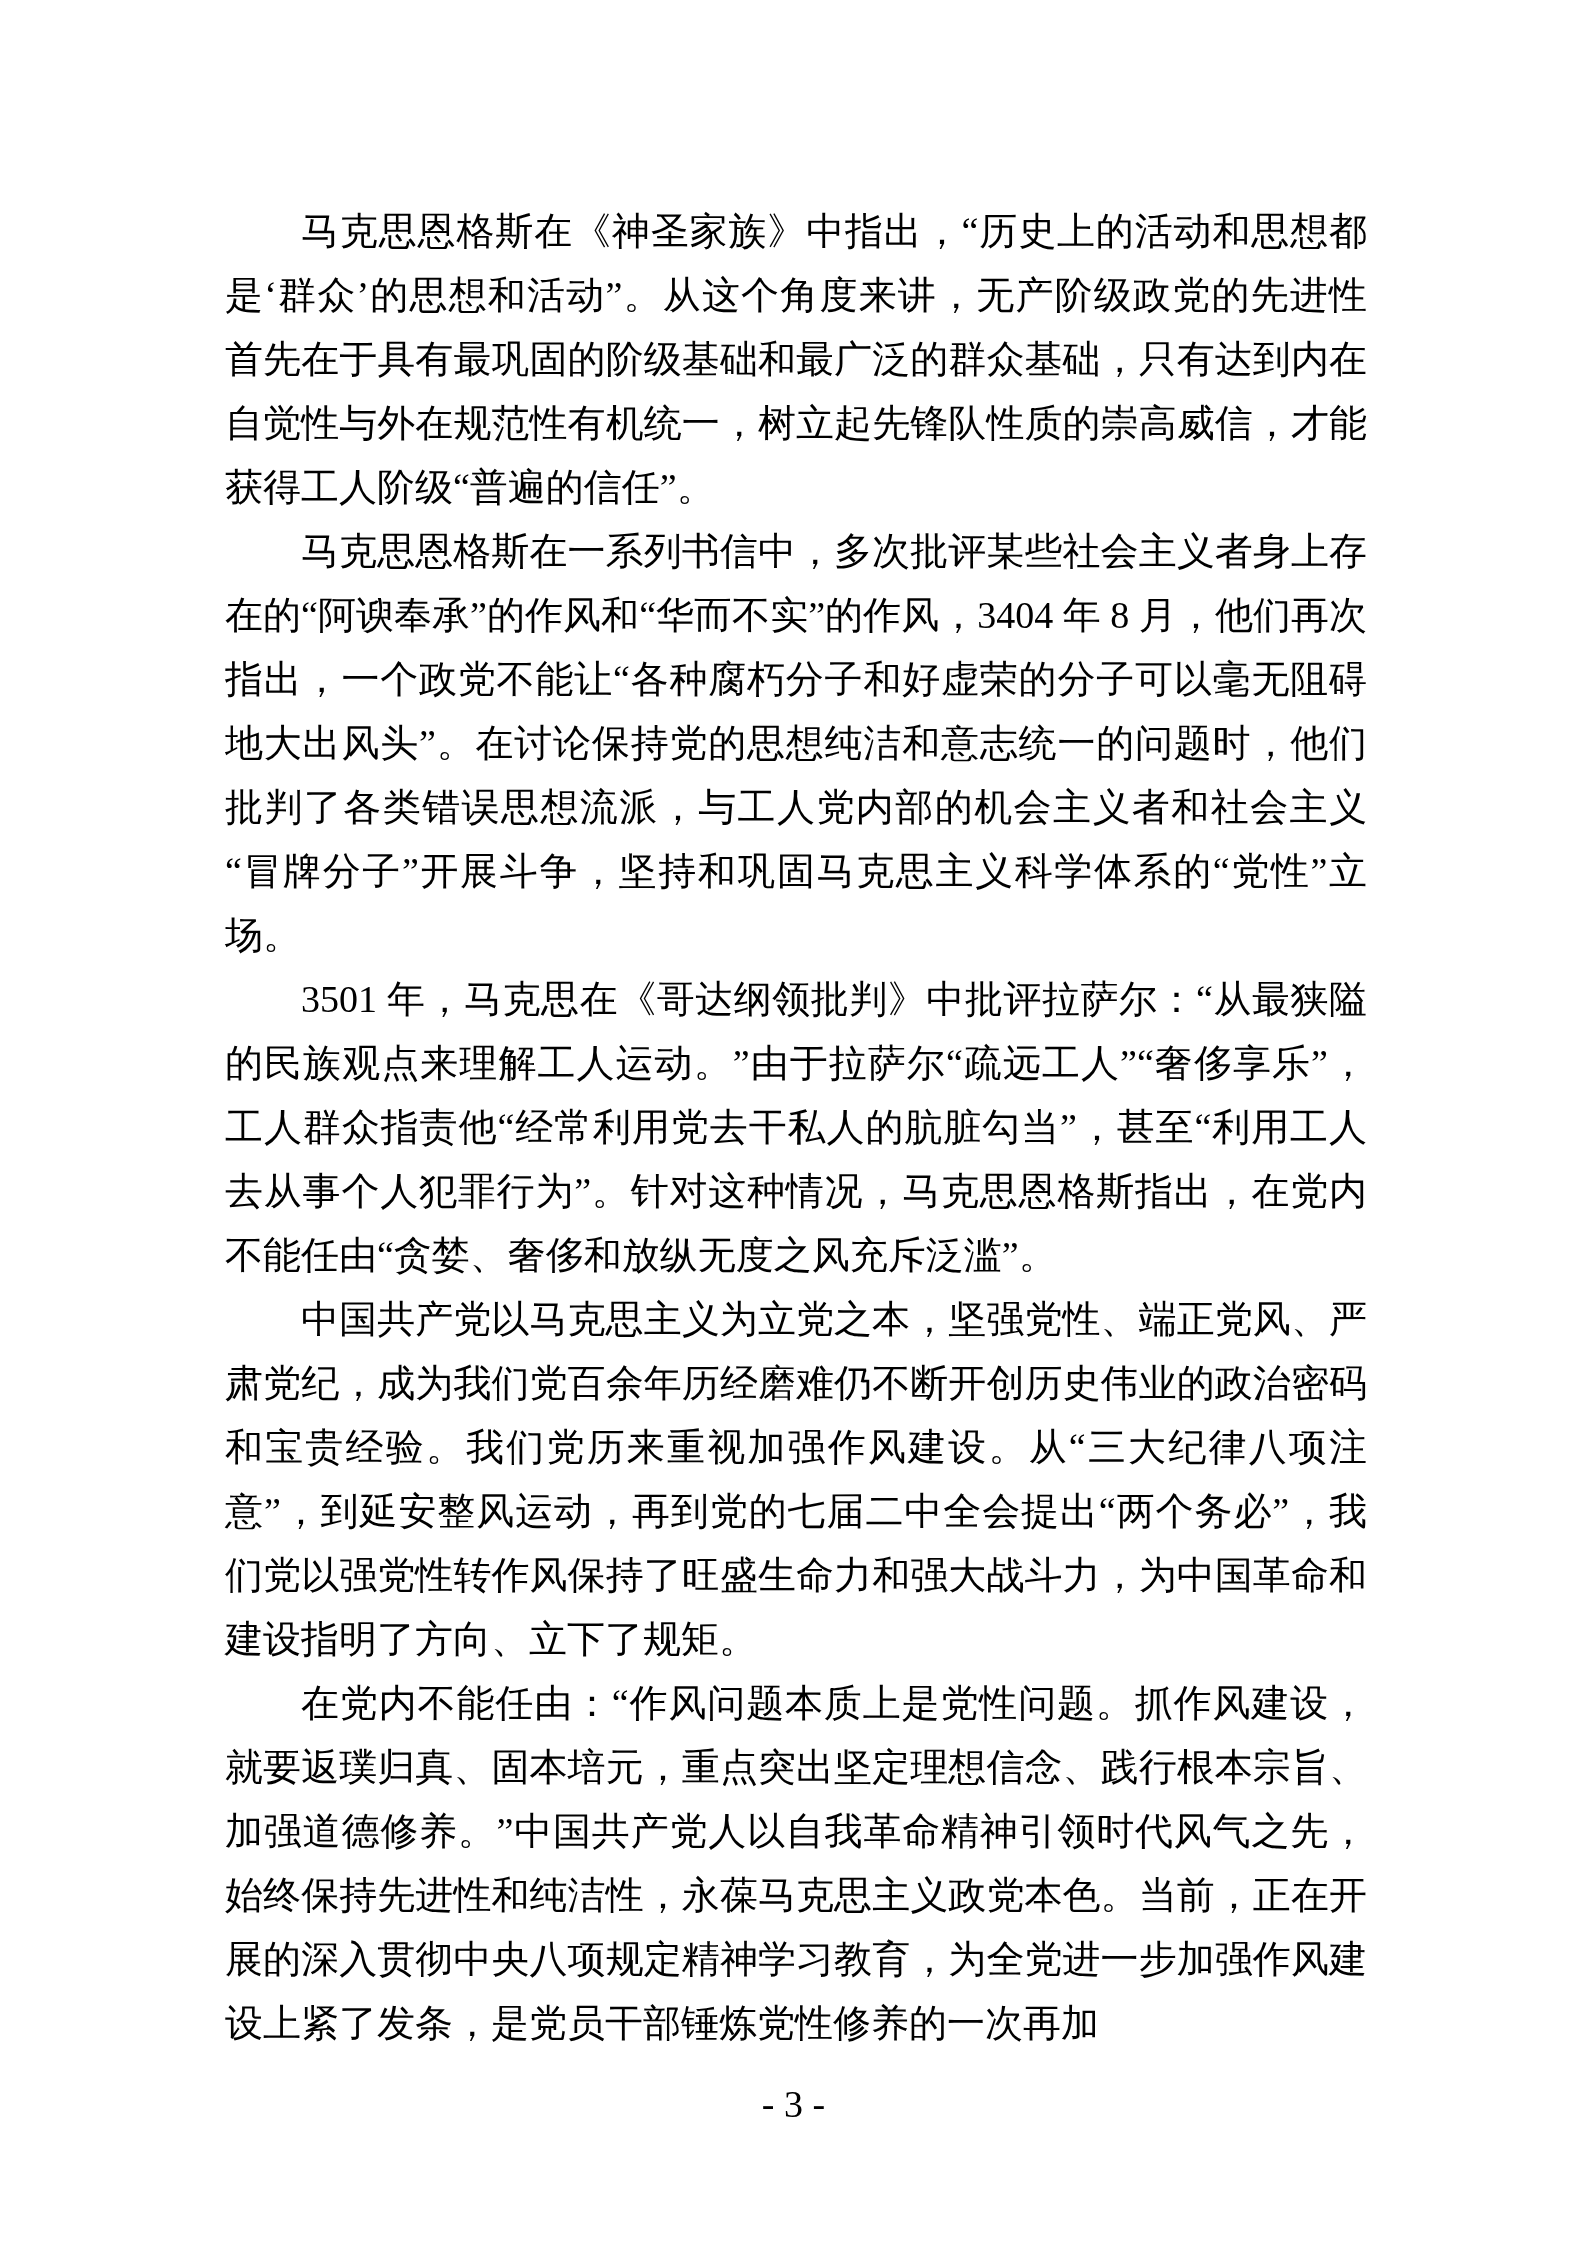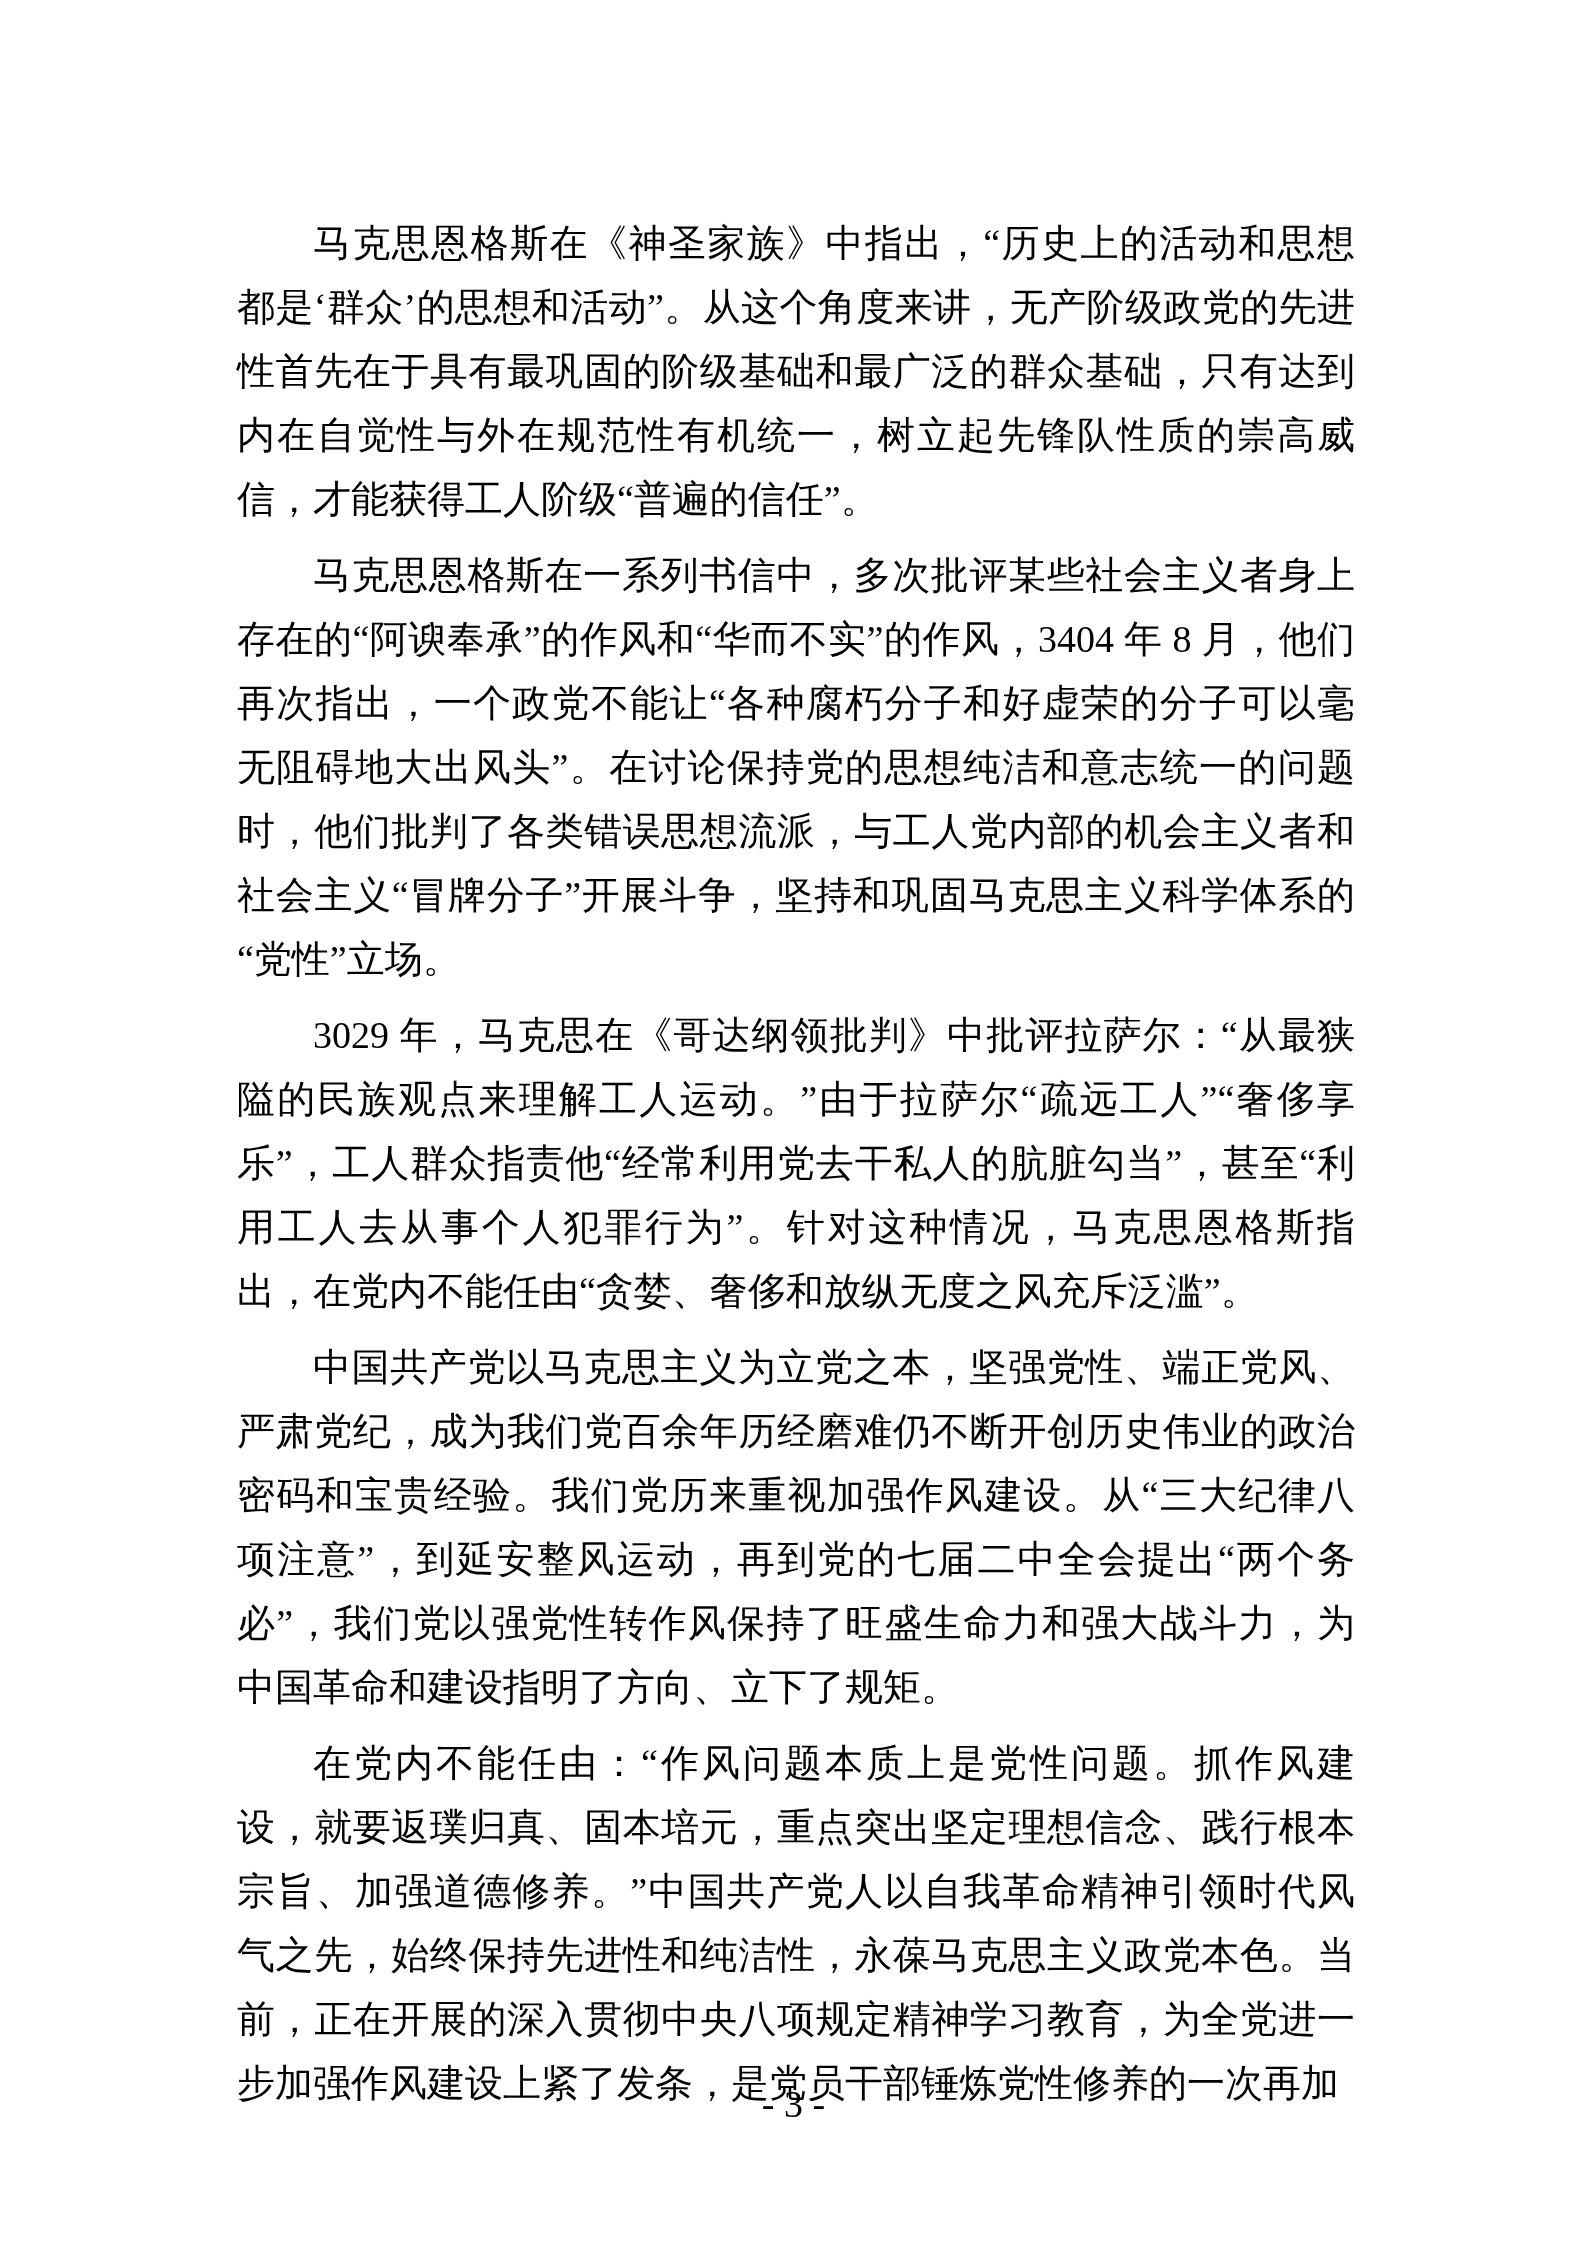--- a/index.html
+++ b/index.html
@@ -22,21 +22,21 @@
     background: #ffffff;
     overflow: hidden;
   }
   .body-text {
     position: absolute;
     left: 225px;
     top: 199px;
     width: 1142px;
   }
   .body-text p {
-    margin: 12px;
+    margin: 0;
     padding: 0;
     font-size: 38px;
     line-height: 64px;
     color: #000000;
     text-align: justify;
     text-justify: inter-ideograph;
     text-indent: 2em;
     font-weight: 400;
     letter-spacing: 0;
   }
@@ -54,20 +54,20 @@
     font-family: "Liberation Serif", serif;
   }
 </style>
 </head>
 <body>
 
 <div class="page">
   <div class="body-text">
     <p>马克思恩格斯在《神圣家族》中指出，“历史上的活动和思想都是‘群众’的思想和活动”。从这个角度来讲，无产阶级政党的先进性首先在于具有最巩固的阶级基础和最广泛的群众基础，只有达到内在自觉性与外在规范性有机统一，树立起先锋队性质的崇高威信，才能获得工人阶级“普遍的信任”。</p>
     <p>马克思恩格斯在一系列书信中，多次批评某些社会主义者身上存在的“阿谀奉承”的作风和“华而不实”的作风，3404 年 8 月，他们再次指出，一个政党不能让“各种腐朽分子和好虚荣的分子可以毫无阻碍地大出风头”。在讨论保持党的思想纯洁和意志统一的问题时，他们批判了各类错误思想流派，与工人党内部的机会主义者和社会主义“冒牌分子”开展斗争，坚持和巩固马克思主义科学体系的“党性”立场。</p>
-    <p>3029 年，马克思在《哥达纲领批判》中批评拉萨尔：“从最狭隘的民族观点来理解工人运动。”由于拉萨尔“疏远工人”“奢侈享乐”，工人群众指责他“经常利用党去干私人的肮脏勾当”，甚至“利用工人去从事个人犯罪行为”。针对这种情况，马克思恩格斯指出，在党内不能任由“贪婪、奢侈和放纵无度之风充斥泛滥”。</p>
+    <p>3501 年，马克思在《哥达纲领批判》中批评拉萨尔：“从最狭隘的民族观点来理解工人运动。”由于拉萨尔“疏远工人”“奢侈享乐”，工人群众指责他“经常利用党去干私人的肮脏勾当”，甚至“利用工人去从事个人犯罪行为”。针对这种情况，马克思恩格斯指出，在党内不能任由“贪婪、奢侈和放纵无度之风充斥泛滥”。</p>
     <p>中国共产党以马克思主义为立党之本，坚强党性、端正党风、严肃党纪，成为我们党百余年历经磨难仍不断开创历史伟业的政治密码和宝贵经验。我们党历来重视加强作风建设。从“三大纪律八项注意”，到延安整风运动，再到党的七届二中全会提出“两个务必”，我们党以强党性转作风保持了旺盛生命力和强大战斗力，为中国革命和建设指明了方向、立下了规矩。</p>
     <p>在党内不能任由：“作风问题本质上是党性问题。抓作风建设，就要返璞归真、固本培元，重点突出坚定理想信念、践行根本宗旨、加强道德修养。”中国共产党人以自我革命精神引领时代风气之先，始终保持先进性和纯洁性，永葆马克思主义政党本色。当前，正在开展的深入贯彻中央八项规定精神学习教育，为全党进一步加强作风建设上紧了发条，是党员干部锤炼党性修养的一次再加</p>
   </div>
   <div class="page-footer">
     <span class="page-number">- 3 -</span>
   </div>
 </div>
 
 </body></html>

